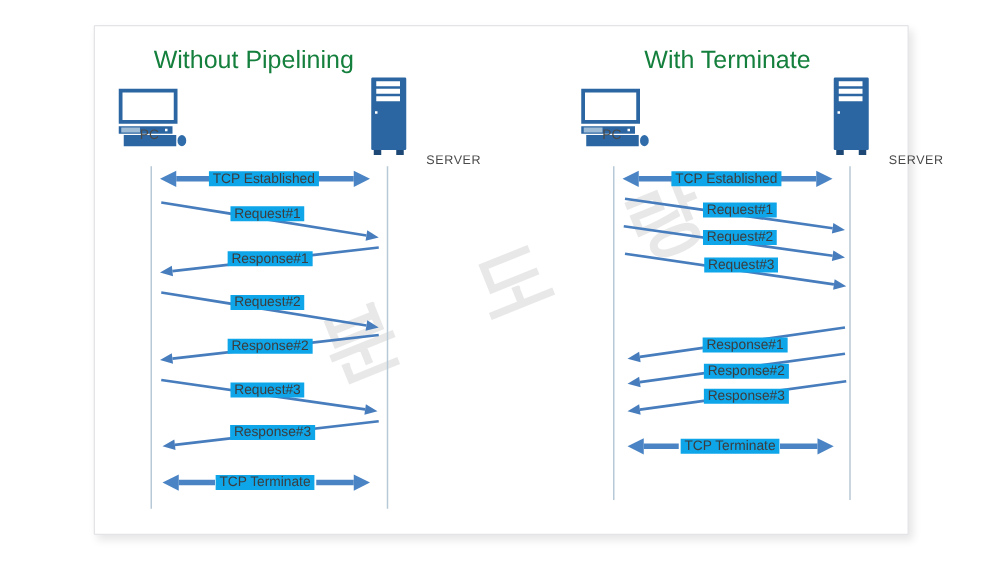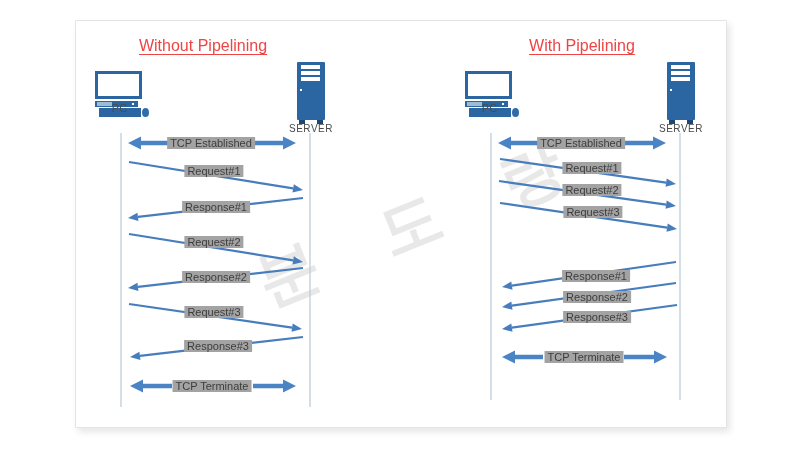--- a/index.html
+++ b/index.html
@@ -15,26 +15,26 @@
   .watermark{
     position:absolute;left:248px;top:190px;width:320px;
     font-size:62px;font-weight:bold;letter-spacing:26px;line-height:70px;
     color:rgba(110,110,110,0.16);transform:rotate(-22deg);
     white-space:nowrap;z-index:1;pointer-events:none;text-align:center;
   }
   #arrow-layer{position:absolute;left:0;top:0;z-index:2;}
   #label-layer{position:absolute;left:0;top:0;width:803px;height:449px;z-index:3;pointer-events:none;}
   .msg-label{
     position:absolute;transform:translate(-50%,-50%);
-    font-size:11px;color:#3d3d3d;background:#a3a3a3;padding:0 3px;
+    font-size:11px;color:#3d3d3d;background:#0ea5e9;padding:0 3px;
     white-space:nowrap;
   }
   .panel-title{
     position:absolute;top:37px;transform:translateX(-50%);
-    font-size:16px;color:#ef4444;text-decoration:underline;
+    font-size:20px;color:#15803d;
     text-underline-offset:3px;white-space:nowrap;z-index:3;
   }
   .p0 .panel-title{left:203px;}
   .p1 .panel-title{left:582px;}
 
   
   .pc-icon{position:absolute;width:58px;height:50px;top:71px;z-index:3;}
   .p0 .pc-icon{left:95px;} .p1 .pc-icon{left:465px;}
   .monitor{position:absolute;left:0;top:0;width:47px;height:28px;
     border:3px solid #2b66a2;background:#fff;box-sizing:border-box;}
@@ -49,22 +49,22 @@
 
   
   .server-icon{position:absolute;width:28px;height:62px;top:62px;z-index:3;}
   .p0 .server-icon{left:297px;} .p1 .server-icon{left:667px;}
   .srv-body{position:absolute;left:0;top:0;width:28px;height:58px;background:#2b66a2;border-radius:1px;}
   .srv-slot{position:absolute;left:4px;width:19px;height:4px;background:#fff;}
   .srv-slot.s1{top:3px;} .srv-slot.s2{top:9px;} .srv-slot.s3{top:15px;}
   .srv-dot{position:absolute;left:3px;top:27px;width:2px;height:2px;background:#fff;}
   .srv-foot{position:absolute;top:58px;width:6px;height:4px;background:#1d4875;}
   .srv-foot.f1{left:2px;} .srv-foot.f2{right:2px;}
-  .server-label{position:absolute;top:123px;width:56px;text-align:center;
-    font-size:10px;letter-spacing:0.5px;color:#4a4a4a;z-index:3;}
+  .server-label{position:absolute;top:123px;width:56px;text-align:right;
+    font-size:10px;letter-spacing:0.5px;color:#4a4a4a;z-index:3;margin-left:46px;}
   .p0 .server-label{left:283px;} .p1 .server-label{left:653px;}
 </style>
 </head>
 <body>
 
 <div class="stage">
   <div class="card"></div>
 
   <div class="watermark">분 도 랑</div>
 
@@ -152,21 +152,21 @@
       <div class="srv-slot s2"></div>
       <div class="srv-slot s3"></div>
       <div class="srv-dot"></div>
       <div class="srv-foot f1"></div>
       <div class="srv-foot f2"></div>
     </div>
     <div class="server-label">SERVER</div>
   </div>
 
   <div class="panel p1">
-    <div class="panel-title">With Pipelining</div>
+    <div class="panel-title">With Terminate</div>
     <div class="pc-icon">
       <div class="monitor"></div>
       <div class="kb-bar">
         <div class="kb-slot"></div>
         <div class="kb-dot"></div>
       </div>
       <div class="base-bar"></div>
       <div class="mouse"></div>
     </div>
     <div class="pc-label">PC</div>

